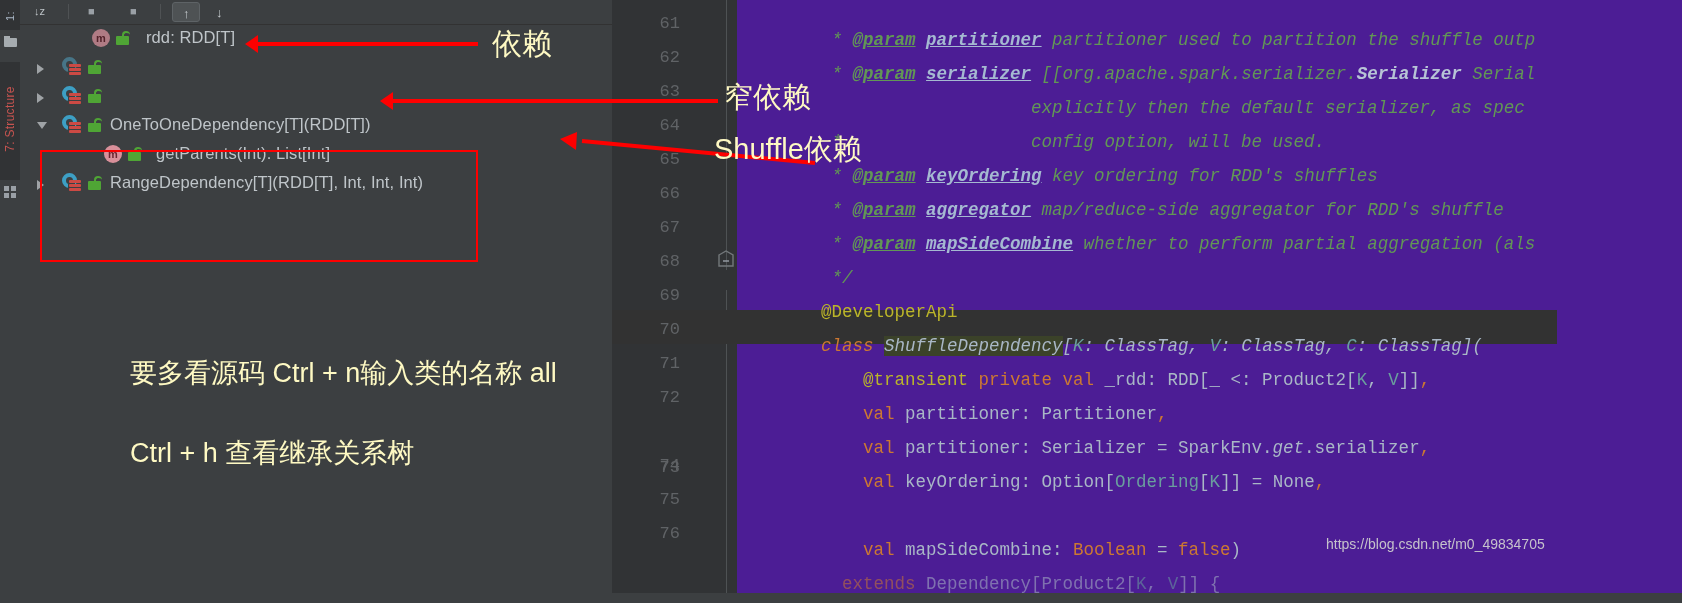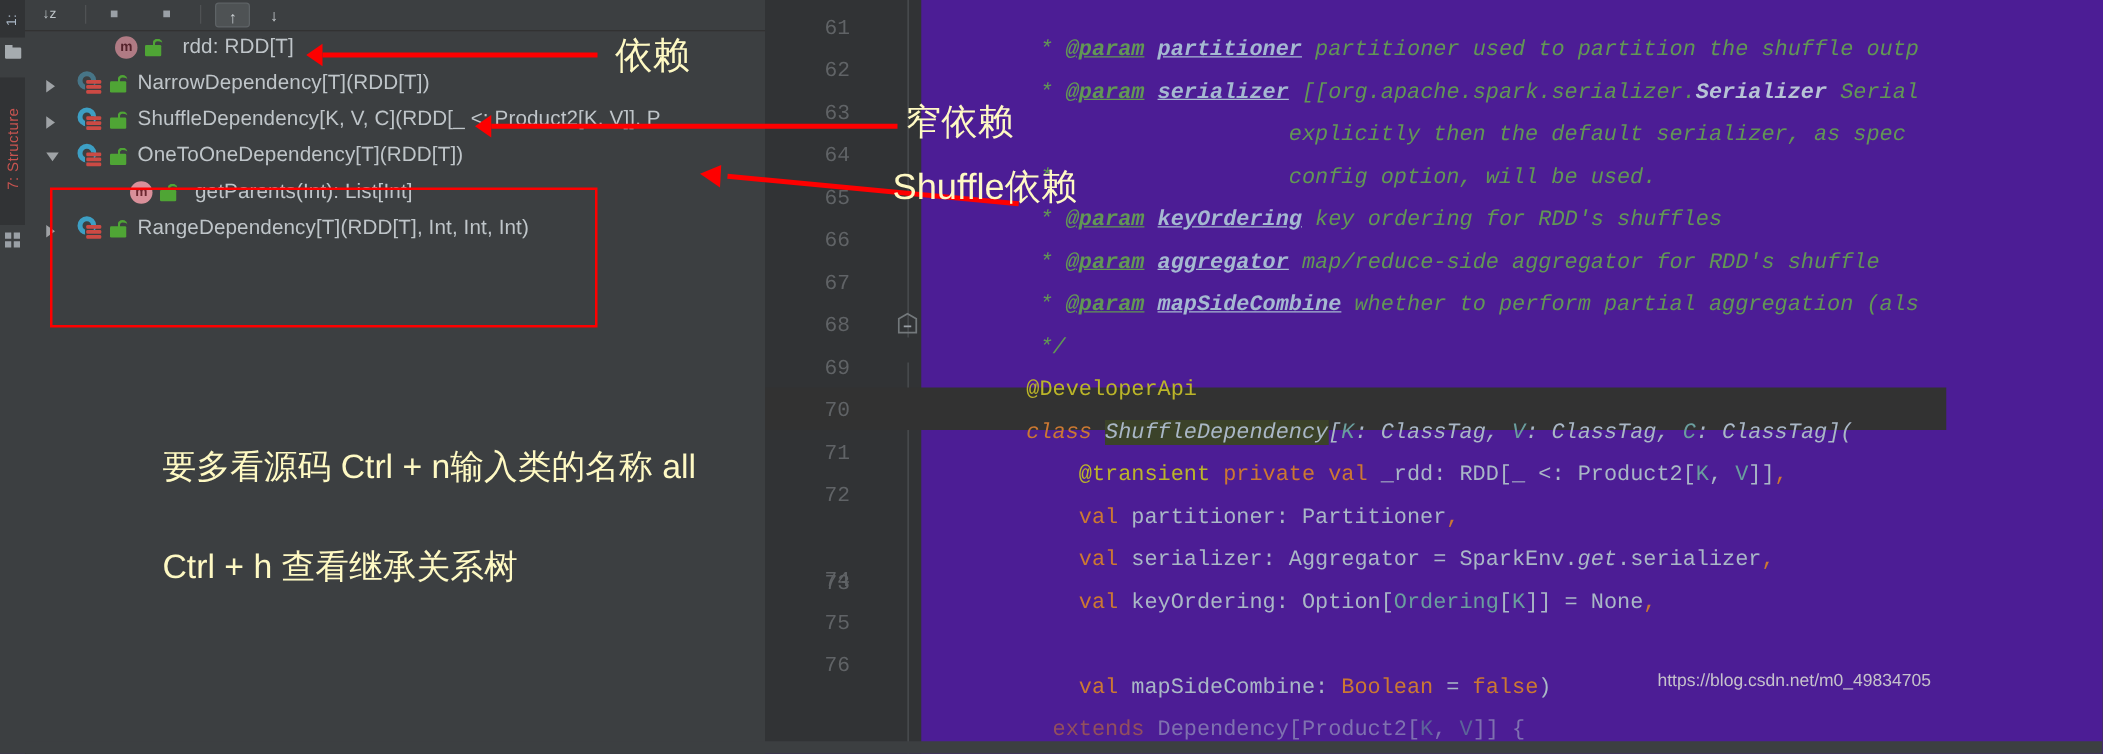--- a/index.html
+++ b/index.html
@@ -180,38 +180,36 @@
             <span class="stack">
               <i></i>
               <i></i>
               <i></i>
             </span>
         </span>
         <span class="ico-lock" style="left:68px;">
           <span class="shk"></span>
             <span class="body"></span>
         </span>
-        <span class="lbl" style="left:90px;">NarrowDependency[T](RDD[T])</span>
       </div>
 
       <div class="row">
         <span class="tw collapsed" style="left:17px;"></span>
         <span class="ico-class" style="left:42px;">
           <span class="cc"></span>
             <span class="stack">
               <i></i>
               <i></i>
               <i></i>
             </span>
         </span>
         <span class="ico-lock" style="left:68px;">
           <span class="shk"></span>
             <span class="body"></span>
         </span>
-        <span class="lbl" style="left:90px;">ShuffleDependency[K, V, C](RDD[_ &lt;: Product2[K, V]], P</span>
       </div>
 
       <div class="row">
         <span class="tw expanded" style="left:17px;"></span>
         <span class="ico-class" style="left:42px;">
           <span class="cc"></span>
             <span class="stack">
               <i></i>
               <i></i>
               <i></i>
@@ -297,21 +295,21 @@
       <div class="cl" style="top:316px;font-style:italic;">
         <span class="kw">class </span><span class="cls hl">ShuffleDependency</span><span class="cls">[</span><span class="gen">K</span><span class="cls">: ClassTag, </span><span class="gen">V</span><span class="cls">: ClassTag, </span><span class="gen">C</span><span class="cls">: ClassTag](</span>
       </div>
       <div class="cl" style="top:350px;">
         <span class="ann">    @transient </span><span class="kw">private val </span><span class="cls">_rdd: RDD[_ &lt;: Product2[</span><span class="gen">K</span><span class="cls">, </span><span class="gen">V</span><span class="cls">]]</span><span class="kw">,</span>
       </div>
       <div class="cl" style="top:384px;">
         <span class="kw">    val </span><span class="cls">partitioner: Partitioner</span><span class="kw">,</span>
       </div>
       <div class="cl" style="top:418px;">
-        <span class="kw">    val </span><span class="cls">serializer: Aggregator = SparkEnv.</span><span class="cls italic">get</span><span class="cls">.serializer</span><span class="kw">,</span>
+        <span class="kw">    val </span><span class="cls">partitioner: Serializer = SparkEnv.</span><span class="cls italic">get</span><span class="cls">.serializer</span><span class="kw">,</span>
       </div>
       <div class="cl" style="top:452px;">
         <span class="kw">    val </span><span class="cls">keyOrdering: Option[</span><span class="gen">Ordering</span><span class="cls">[</span><span class="gen">K</span><span class="cls">]] = None</span><span class="kw">,</span>
       </div>
       <div class="cl" style="top:520px;">
         <span class="kw">    val </span><span class="cls">mapSideCombine: </span><span class="kw">Boolean </span><span class="cls">= </span><span class="kw">false</span><span class="cls">)</span>
       </div>
       <div class="cl" style="top:554px;opacity:.55;">
         <span class="kw">  extends </span><span class="cls">Dependency[Product2[</span><span class="gen">K</span><span class="cls">, </span><span class="gen">V</span><span class="cls">]] {</span>
       </div>

